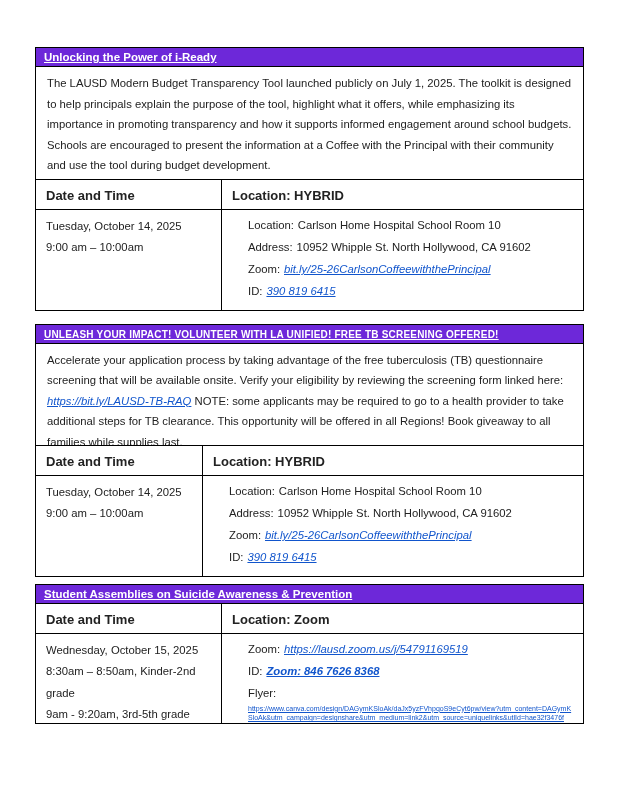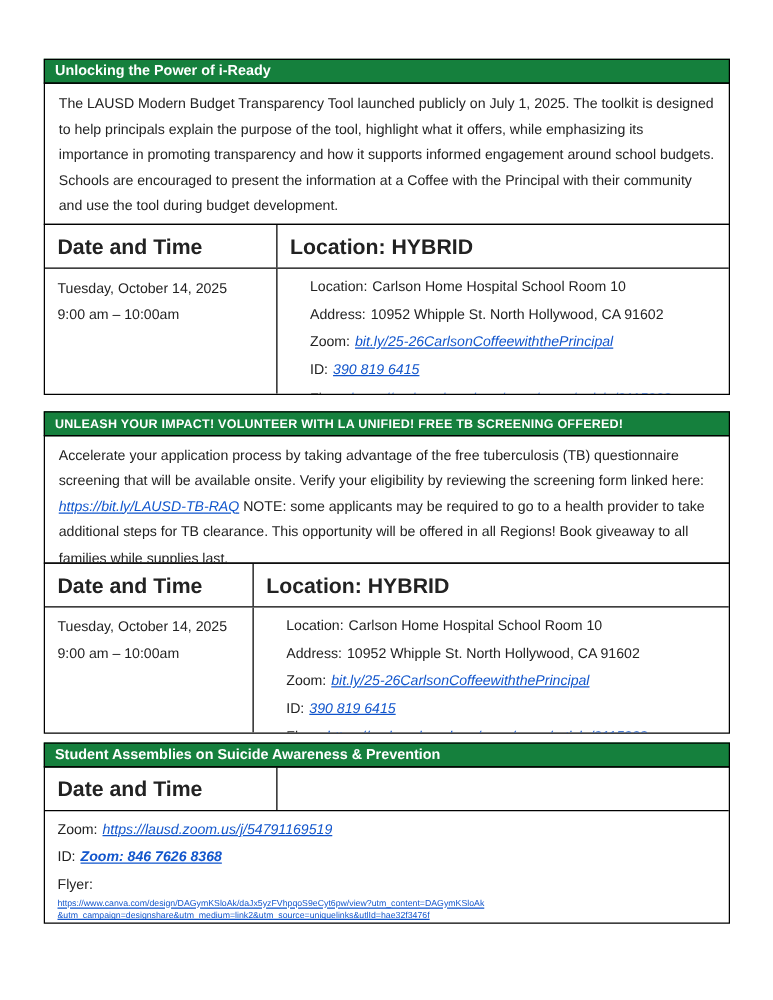--- a/index.html
+++ b/index.html
@@ -7,29 +7,30 @@
   body {
     width:618px; height:800px; overflow:hidden;
     background:#ffffff;
     font-family:"Liberation Sans", sans-serif;
     color:#222222;
     -webkit-font-smoothing:antialiased;
   }
   .page { padding:47px 34px 0 35px; }
 
   .bar {
-    background:#15803d;
+    background:#6d28d9;
     border:1px solid #000;
     color:#ffffff;
     font-weight:bold;
     font-size:11.5px;
     line-height:13px;
     padding:3px 8px 2px 8px;
     white-space:nowrap;
     overflow:hidden;
+    text-decoration:underline;
   }
   .bar.caps { font-size:10px; letter-spacing:0.2px; }
 
   .desc {
     border:1px solid #000;
     margin-top:-1px;
     padding:6px 11px 3px 11px;
     font-size:11.3px;
     line-height:20.5px;
     overflow:hidden;
@@ -40,21 +41,21 @@
     border:1px solid #000;
     margin-top:-1px;
   }
   .trow { display:flex; }
   .trow + .trow { border-top:1px solid #000;gap:16px; }
   .c1 { flex:0 0 auto; border-right:1px solid #000; padding:0 10px; }
   .c2 { flex:1 1 auto; padding:0 10px; min-width:0; }
   .t1 .c1, .t3 .c1 { width:186px; }
   .t2 .c1 { width:167px; }
   .thead .c1, .thead .c2 {
-    font-weight:bold; font-size:17px;
+    font-weight:bold; font-size:13px;
     padding-top:8px; padding-bottom:6px;
   }
   .tbody { font-size:11.3px; }
   .t1 .tbody, .t2 .tbody { height:101px; overflow:hidden; }
   .t3 .tbody { height:90px; overflow:hidden; }
   .tbody .c1 .dline { line-height:21.5px; }
   .tbody .c1 { padding-top:6px; }
   .tbody .c2 { padding-top:4px; }
   .iline { line-height:22.3px; white-space:nowrap; overflow:hidden; }
   .t3 .iline { line-height:22px; }
@@ -158,22 +159,29 @@
 
   <div class="gap7"></div>
 
   <div>
     <div class="bar">
       <span>Student Assemblies on Suicide Awareness &amp; Prevention</span>
     </div>
     <div class="tbl t3">
       <div class="trow thead">
         <div class="c1">Date and Time</div>
+        <div class="c2">Location: Zoom</div>
       </div>
       <div class="trow tbody">
+        <div class="c1">
+          <div class="dline">Wednesday, October 15, 2025</div>
+          <div class="dline">8:30am – 8:50am, Kinder-2nd grade</div>
+          <div class="dline">9am - 9:20am, 3rd-5th grade</div>
+
+        </div>
         <div class="c2">
           <div class="iline">
             <span class="lbl">Zoom:</span><a class="lnk">https://lausd.zoom.us/j/54791169519</a>
           </div>
           <div class="iline">
             <span class="lbl">ID:</span><a class="lnk bold">Zoom: 846 7626 8368</a>
           </div>
           <div class="iline">
             <span class="lbl">Flyer:</span>
           </div>

